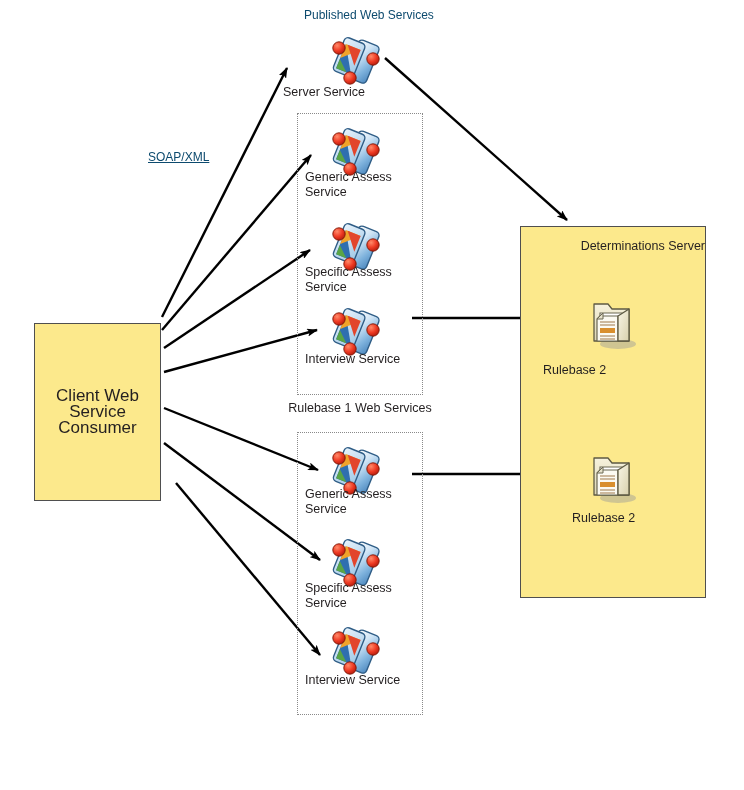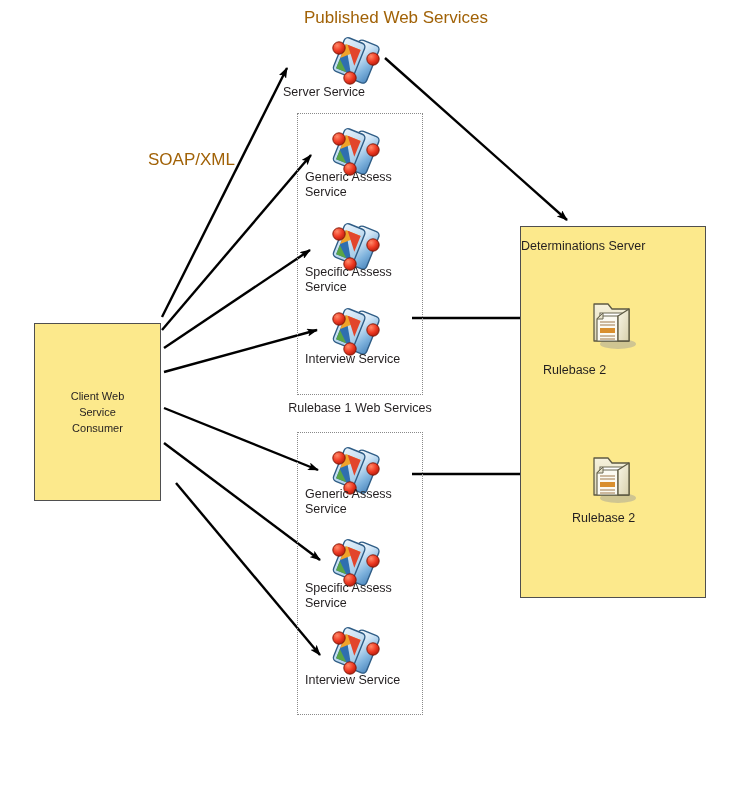--- a/index.html
+++ b/index.html
@@ -46,38 +46,38 @@
   #client-box {
     left: 34px;
     top: 323px;
     width: 127px;
     height: 178px;
     display: flex;
     align-items: center;
     justify-content: center;
   }
   #client-box .box-text {
-    font-size: 11px;
+    font-size: 17px;
     line-height: 16px;
     text-align: center;
     white-space: pre-line;
     color: #231f20;
   }
   #server-panel {
     left: 520px;
     top: 226px;
     width: 186px;
     height: 372px;
   }
   #server-panel-title {
     position: absolute;
     left: 0;
     top: 12px;
     width: 100%;
-    text-align: left;
+    text-align: right;
     font-size: 12.5px;
     color: #231f20;
   }
 
   
   .group-box {
     position: absolute;
     border: 1px dotted #8a8a8a;
     box-sizing: border-box;
     background: transparent;
@@ -104,22 +104,22 @@
   
   .rb-icon {
     position: absolute;
     width: 58px;
     height: 58px;
   }
   .rb-icon svg { display: block; }
 
   .free-label {
     position: absolute;
-    font-size: 17px;
-    color: #a16207;
+    font-size: 12px;
+    color: #0c4a6e;
     white-space: nowrap;
   }
 </style>
 </head>
 <body>
 
 <div id="canvas">
 
   <svg id="arrow-layer" viewBox="0 0 744 790">
     <defs>
@@ -146,21 +146,21 @@
       <line x1="385" y1="58" x2="567" y2="220"></line>
 
       <line x1="412" y1="318" x2="572" y2="318"></line>
 
       <line x1="412" y1="474" x2="572" y2="474"></line>
     </g>
   </svg>
 
   <div class="free-label" style="left:304px; top:8px;">Published Web Services</div>
 
-  <div class="free-label" style="left:148px; top:150px;">SOAP/XML</div>
+  <div class="free-label" style="left:148px; top:150px;text-decoration:underline;">SOAP/XML</div>
 
   <div class="yellow-box" id="client-box">
     <div class="box-text">Client Web
 Service
 Consumer</div>
   </div>
 
   <div class="svc-icon" style="left:328px; top:32px;">
     <svg width="56" height="54" viewBox="0 0 56 54">
       <defs>

